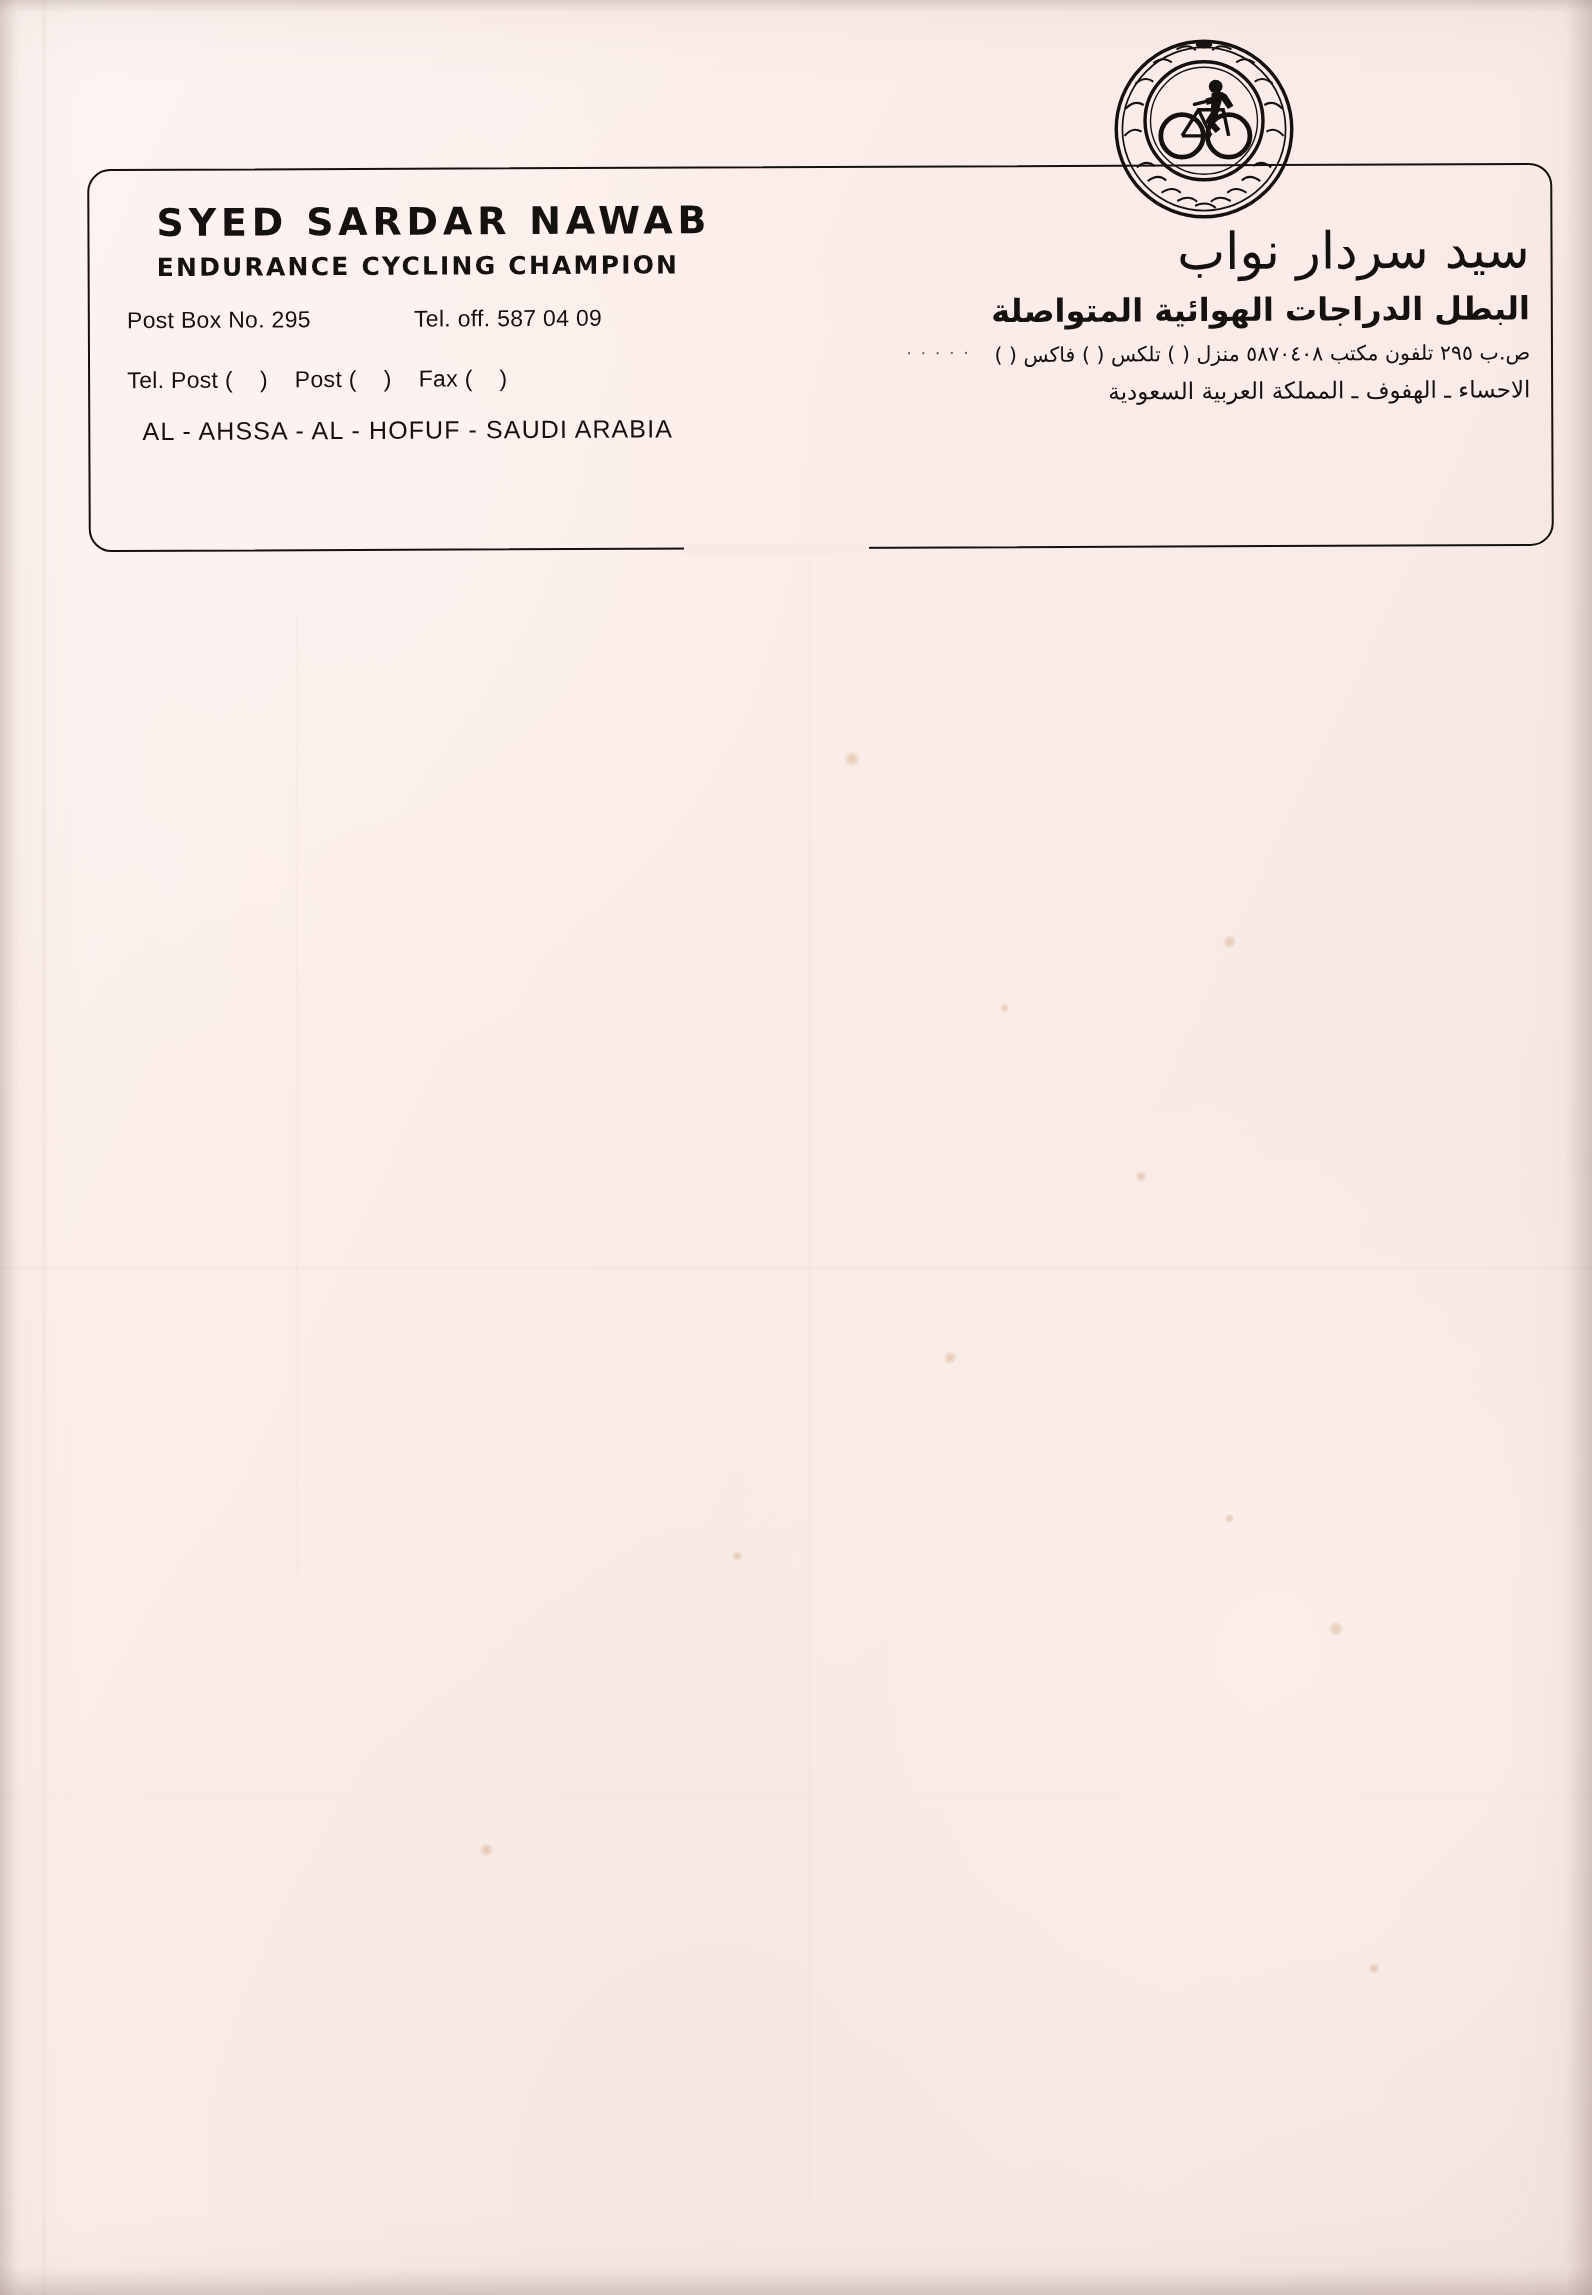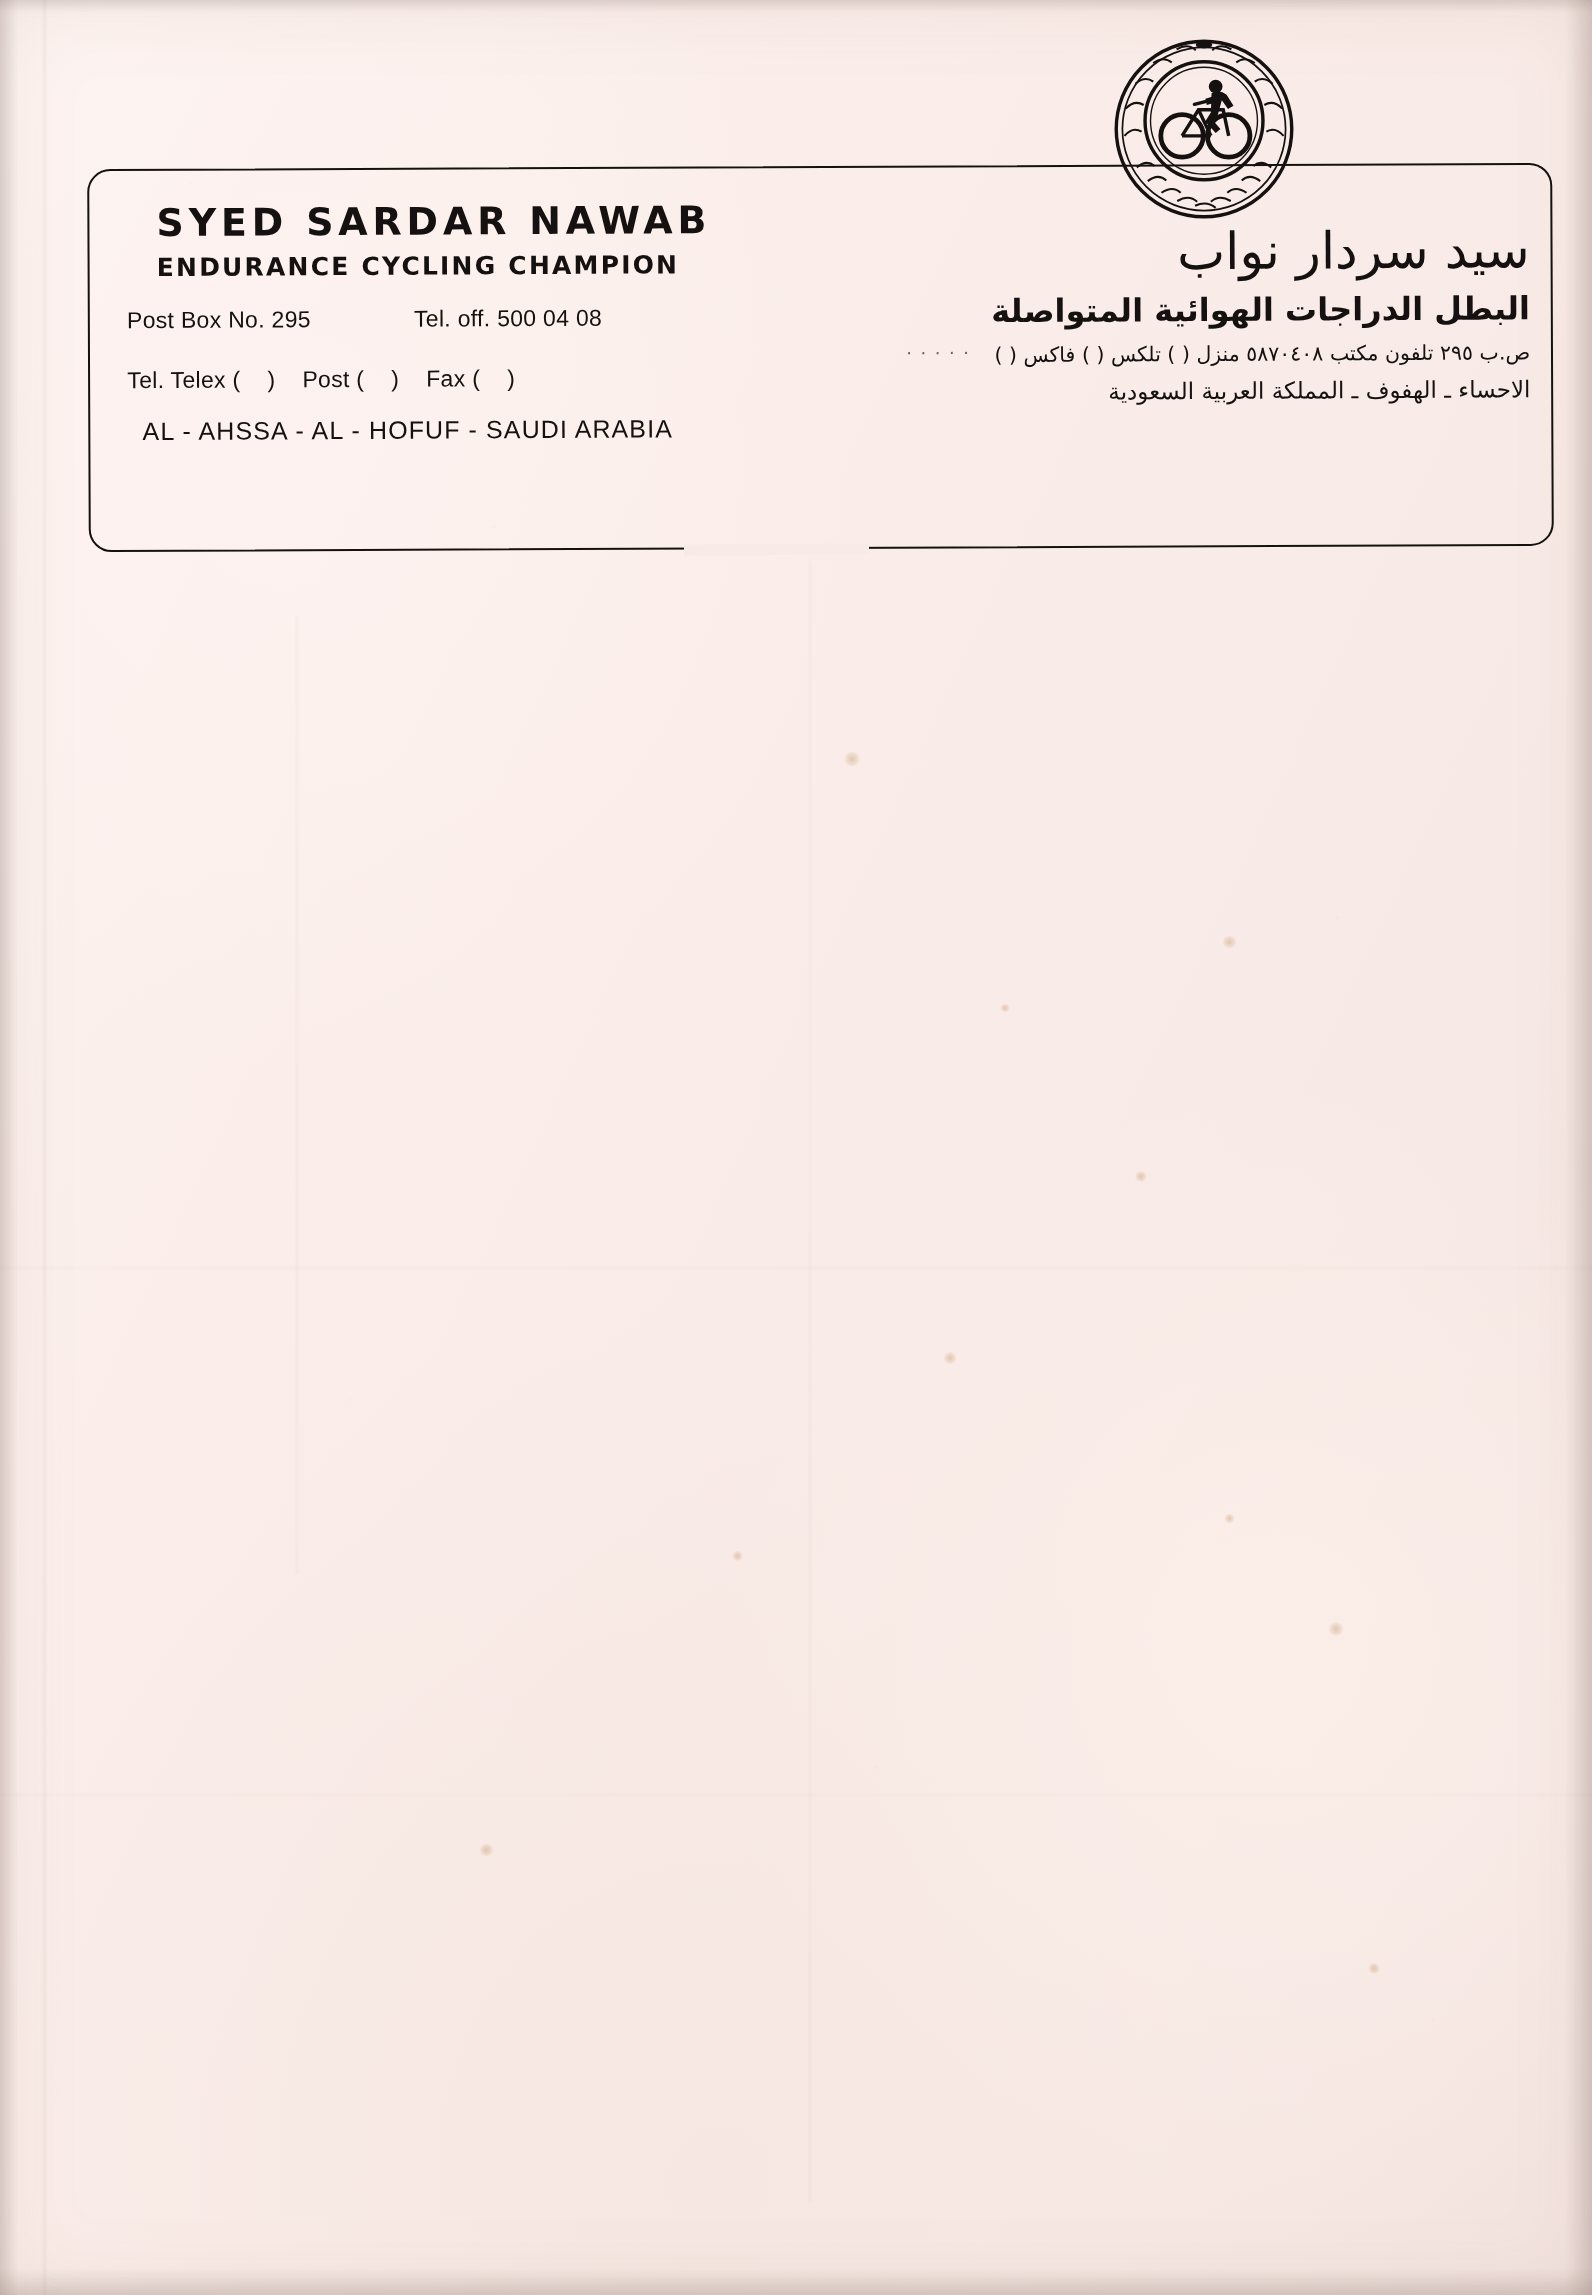--- a/index.html
+++ b/index.html
@@ -309,25 +309,25 @@
     </g>
   </svg>
 </div>
 
 <div id="eng-block">
   <div id="name-line">SYED SARDAR NAWAB</div>
   <div id="subtitle-line">ENDURANCE CYCLING CHAMPION</div>
 
   <div class="row1">
     <span id="postbox">Post Box No. 295</span>
-    <span id="tel-off">Tel. off. 500 04 08</span>
+    <span id="tel-off">Tel. off. 587 04 09</span>
   </div>
 
   <div class="row2">
-    <span class="paren-field">Tel. Telex (</span>
+    <span class="paren-field">Tel. Post (</span>
     <span class="gap"></span>
     <span class="paren-field">)</span>
     <span class="gap"></span>
     <span class="paren-field">Post (</span>
     <span class="gap"></span>
     <span class="paren-field">)</span>
     <span class="gap"></span>
     <span class="paren-field">Fax (</span>
     <span class="gap"></span>
     <span class="paren-field">)</span>

